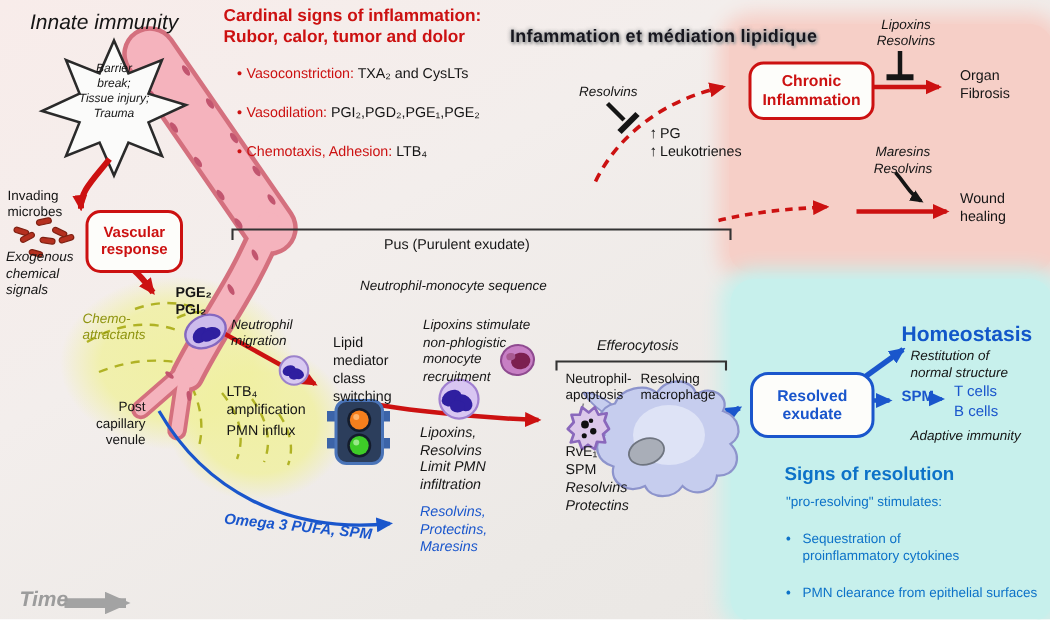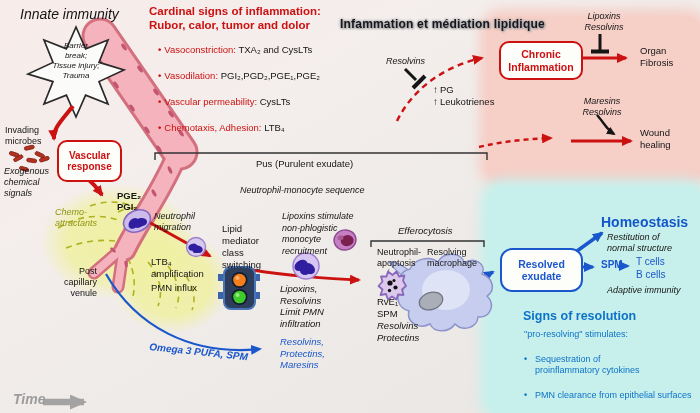--- a/index.html
+++ b/index.html
@@ -217,21 +217,20 @@
   <div class="L it ctr" style="left:40px;top:41px;width:72px;font-size:8px;line-height:1.25;">Barrier
 break;
 Tissue injury;
 Trauma</div>
 
   <div class="L bd red" style="left:149px;top:5px;font-size:11.5px;line-height:1.2;">Cardinal signs of inflammation:
 Rubor, calor, tumor and dolor</div>
   <div class="L" style="left:158px;top:33px;">
     <div class="crow"><span class="cdot">•</span><span class="clab">Vasoconstriction:</span> <span class="cval">TXA₂ and CysLTs</span></div>
     <div class="crow"><span class="cdot">•</span><span class="clab">Vasodilation:</span> <span class="cval">PGI₂,PGD₂,PGE₁,PGE₂</span></div>
-    <div class="crow"><span class="cdot">•</span><span class="clab">Vascular permeability:</span> <span class="cval">CysLTs</span></div>
     <div class="crow"><span class="cdot">•</span><span class="clab">Chemotaxis, Adhesion:</span> <span class="cval">LTB₄</span></div>
   </div>
 
   <div class="L bd halo" style="left:340px;top:17px;font-size:12px;letter-spacing:0.2px;color:#16161e;">Infammation et médiation lipidique</div>
 
   <div class="L it ctr" style="left:577px;top:11px;width:54px;">Lipoxins
 Resolvins</div>
   <div class="rbox" style="left:499px;top:41px;width:80px;height:35px;font-size:10.5px;">Chronic
 Inflammation</div>
   <div class="L" style="left:640px;top:45px;font-size:9.5px;">Organ

